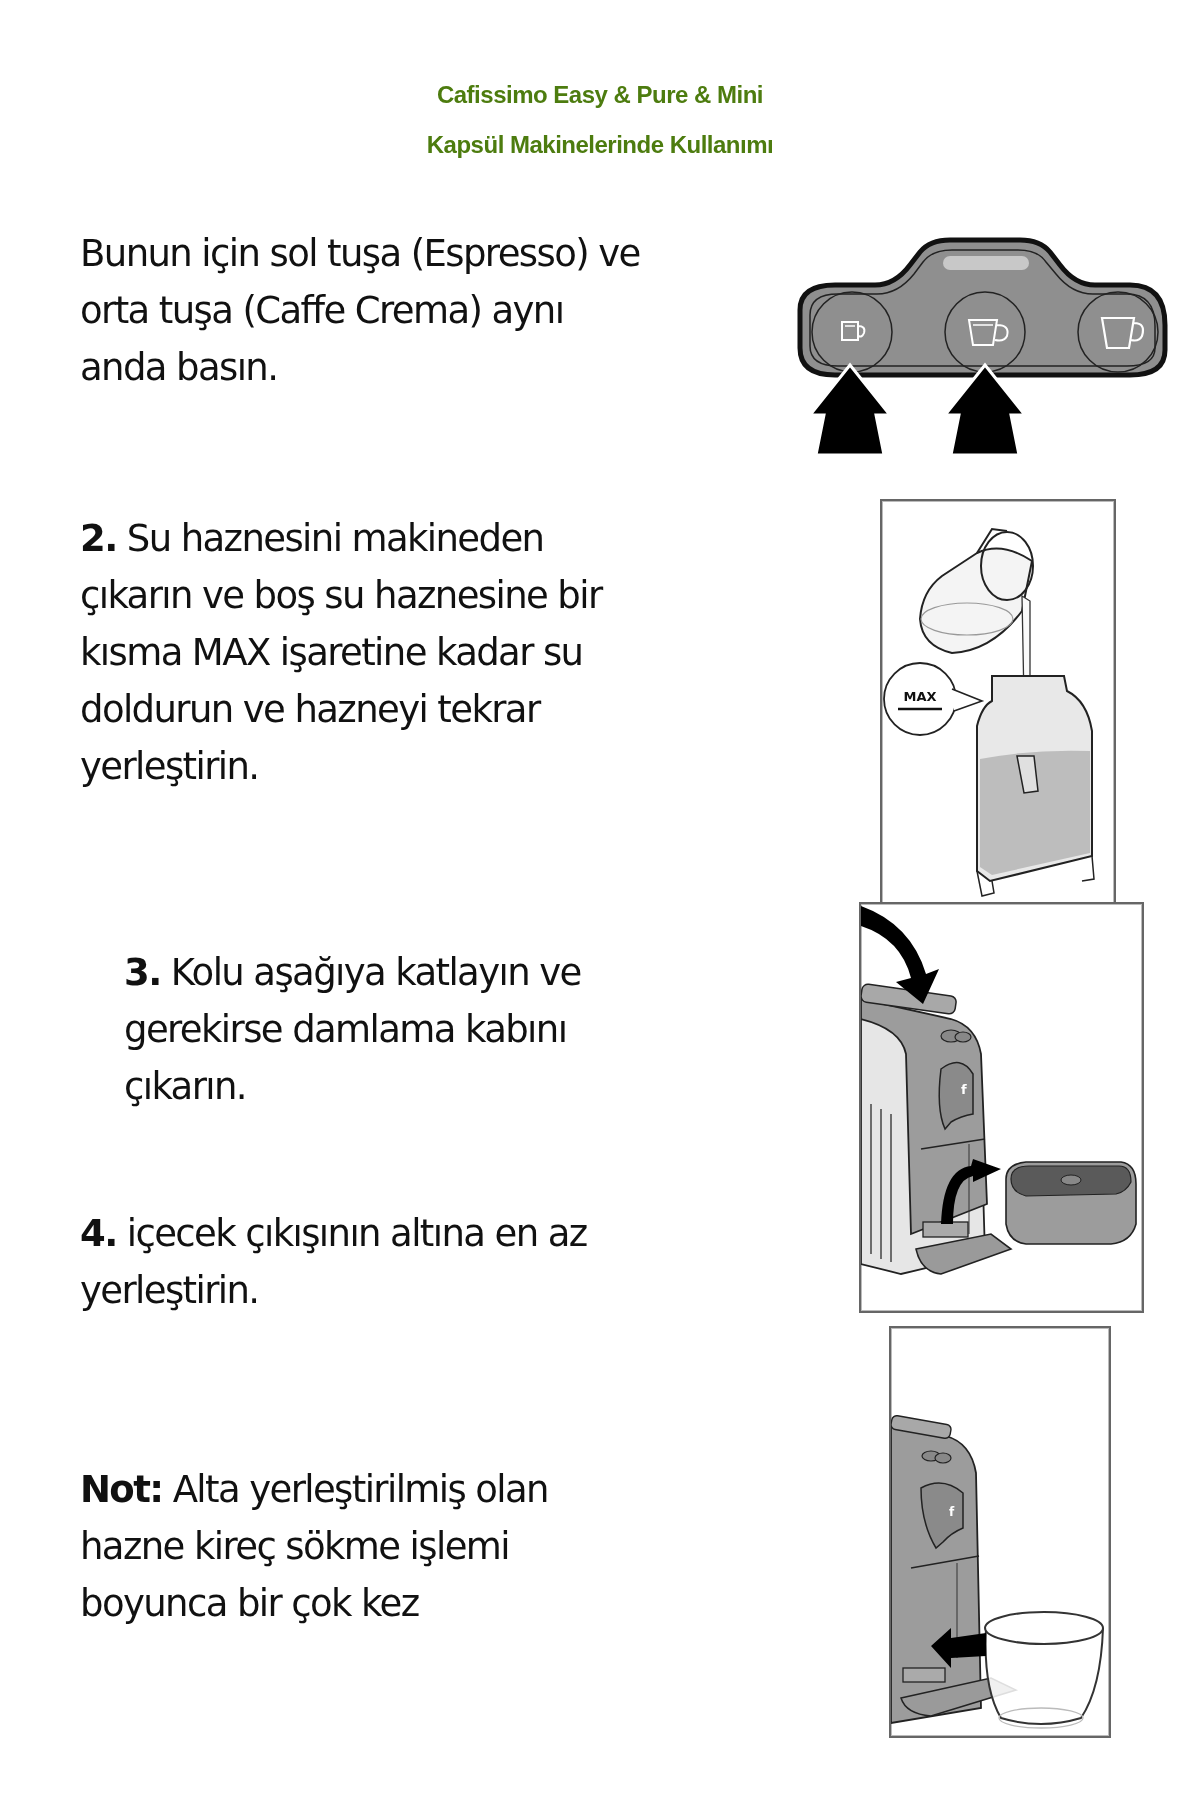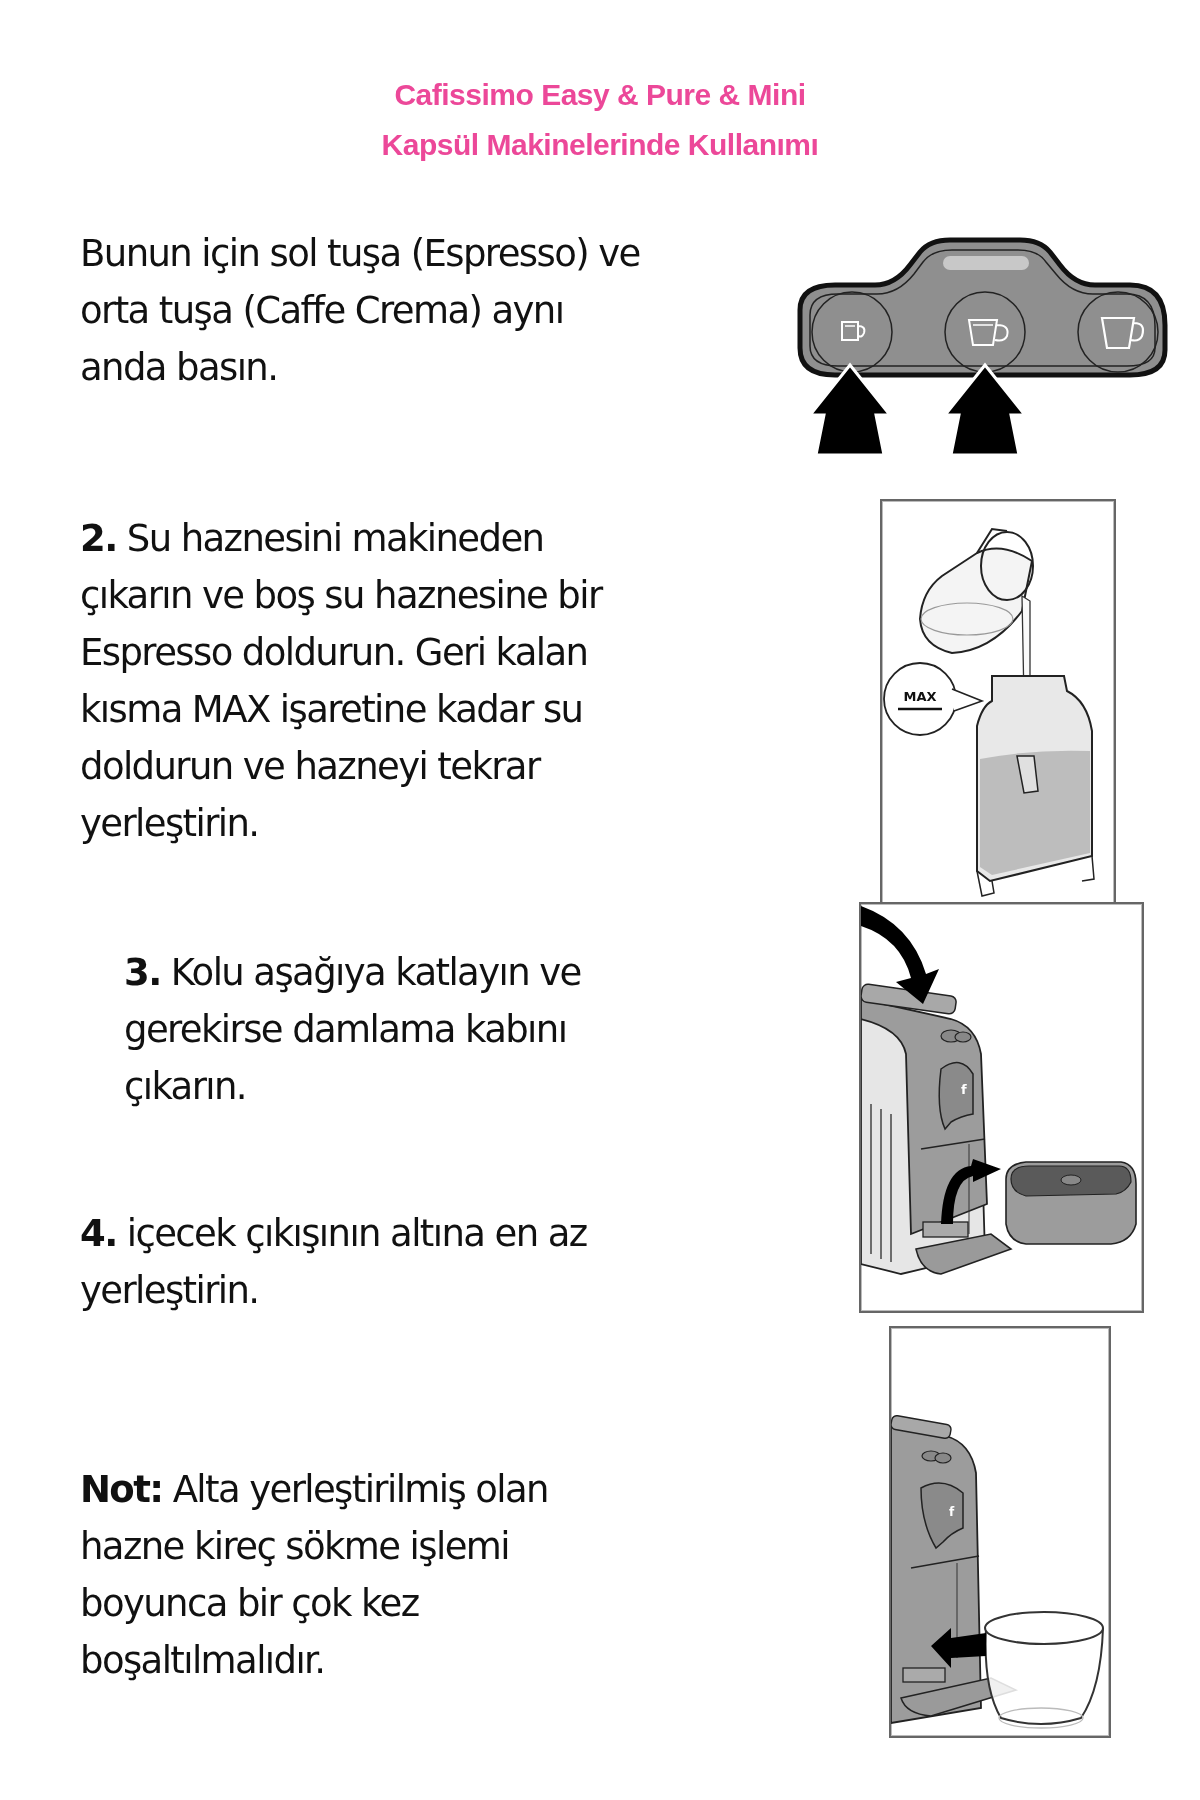--- a/index.html
+++ b/index.html
@@ -1,20 +1,20 @@
 <!DOCTYPE html>
 <html><head>
 <meta charset="utf-8">
 <style>
   html, body { margin: 0; padding: 0; background: #ffffff; }
   body { width: 1200px; height: 1800px; position: relative; overflow: hidden;
          font-family: "DejaVu Sans", "Liberation Sans", sans-serif; color: #111; }
   .title { position: absolute; left: 0; top: 70px; width: 1200px; text-align: center;
-           font-family: "Liberation Sans", sans-serif; font-weight: bold; font-size: 30px;
-           line-height: 50px; letter-spacing: -0.5px; color: #ec4899; }
+           font-family: "Liberation Sans", sans-serif; font-weight: bold; font-size: 24px;
+           line-height: 50px; letter-spacing: -0.5px; color: #4d7c0f; }
   .step { position: absolute; left: 80px; width: 660px; font-family: "DejaVu Sans", sans-serif;
           font-size: 37px; line-height: 57px; letter-spacing: -1.6px; color: #111; }
   .step b { font-weight: bold; }
   .line { display: block; white-space: nowrap; }
   .fig { position: absolute; background: #fff; }
   .framed { border: 2px solid #666; box-shadow: inset 0 0 0 1px #bbb; }
   svg { display: block; }
 </style>
 </head>
 <body>
@@ -26,42 +26,40 @@
 
 <div class="step" style="top:225px;">
   <span class="line">Bunun için sol tuşa (Espresso) ve</span>
   <span class="line">orta tuşa (Caffe Crema) aynı</span>
   <span class="line">anda basın.</span>
 </div>
 
 <div class="step" style="top:510px;">
   <span class="line"><b>2.</b> <span>Su haznesini makineden</span></span>
   <span class="line">çıkarın ve boş su haznesine bir</span>
-  <span class="line">Espresso doldurun. Geri kalan</span>
   <span class="line">kısma MAX işaretine kadar su</span>
   <span class="line">doldurun ve hazneyi tekrar</span>
   <span class="line">yerleştirin.</span>
 </div>
 
 <div class="step" style="top:944px;margin-left:44px;">
   <span class="line"><b>3.</b> <span>Kolu aşağıya katlayın ve</span></span>
   <span class="line">gerekirse damlama kabını</span>
   <span class="line">çıkarın.</span>
 </div>
 
 <div class="step" style="top:1195px;margin-top:10px;">
   <span class="line"><b>4.</b> <span>içecek çıkışının altına en az</span></span>
   <span class="line">yerleştirin.</span>
 </div>
 
 <div class="step" style="top:1461px;">
   <span class="line"><b>Not:</b> <span>Alta yerleştirilmiş olan</span></span>
   <span class="line">hazne kireç sökme işlemi</span>
   <span class="line">boyunca bir çok kez</span>
-  <span class="line">boşaltılmalıdır.</span>
 </div>
 
 <div class="fig" style="left:780px; top:230px; width:400px; height:225px;">
   <svg width="400" height="225" viewBox="0 0 400 225">
     <path d="M20,80 Q20,55 55,55 L95,55 Q115,55 130,35 L140,22 Q150,10 170,10 L240,10 Q260,10 270,22 L280,35 Q295,55 315,55 L350,55 Q385,55 385,95 L385,120 Q385,145 350,145 L55,145 Q20,145 20,118 Z" fill="#8f8f8f" stroke="#111" stroke-width="5"></path>
     <path d="M30,85 Q30,64 58,64 L97,64 Q118,64 134,44 L143,32 Q152,20 172,20 L238,20 Q258,20 266,32 L276,44 Q292,64 313,64 L347,64 Q375,64 375,96 L375,118 Q375,136 347,136 L58,136 Q30,136 30,116 Z" fill="none" stroke="#222" stroke-width="1.5"></path>
     <rect x="163" y="26" width="86" height="14" rx="7" fill="#c8c8c8"></rect>
 
     <g>
       <circle cx="72" cy="102" r="40" fill="none" stroke="#222" stroke-width="1.5"></circle>

